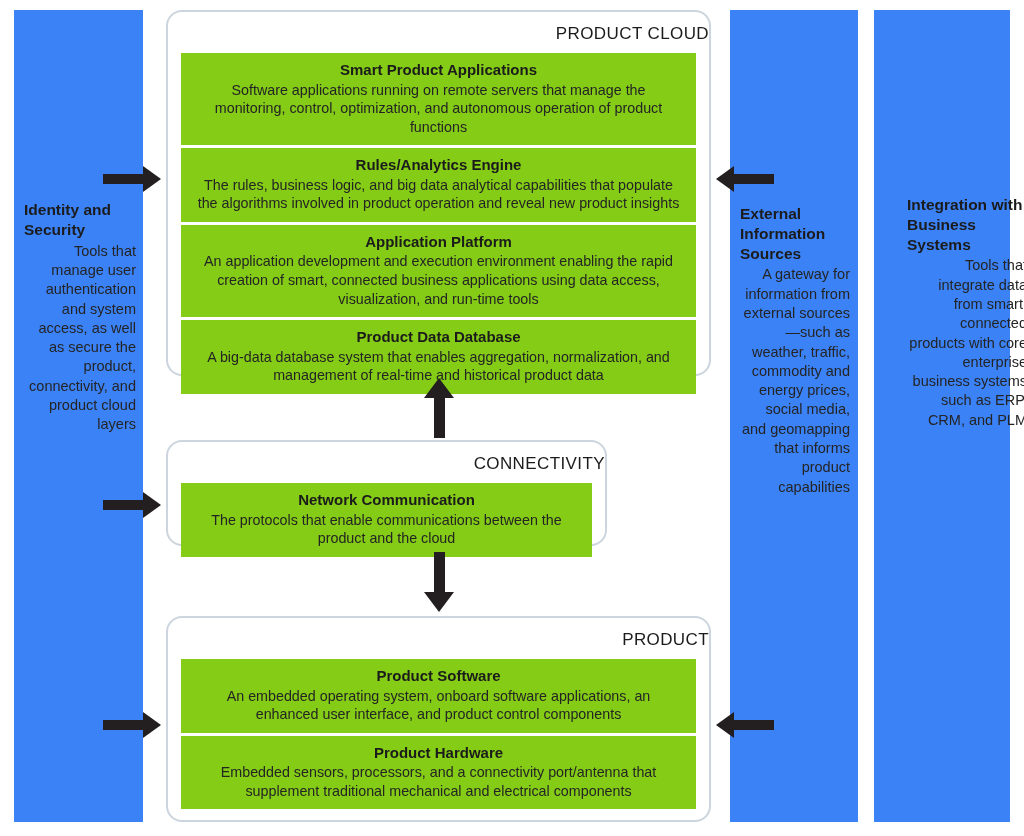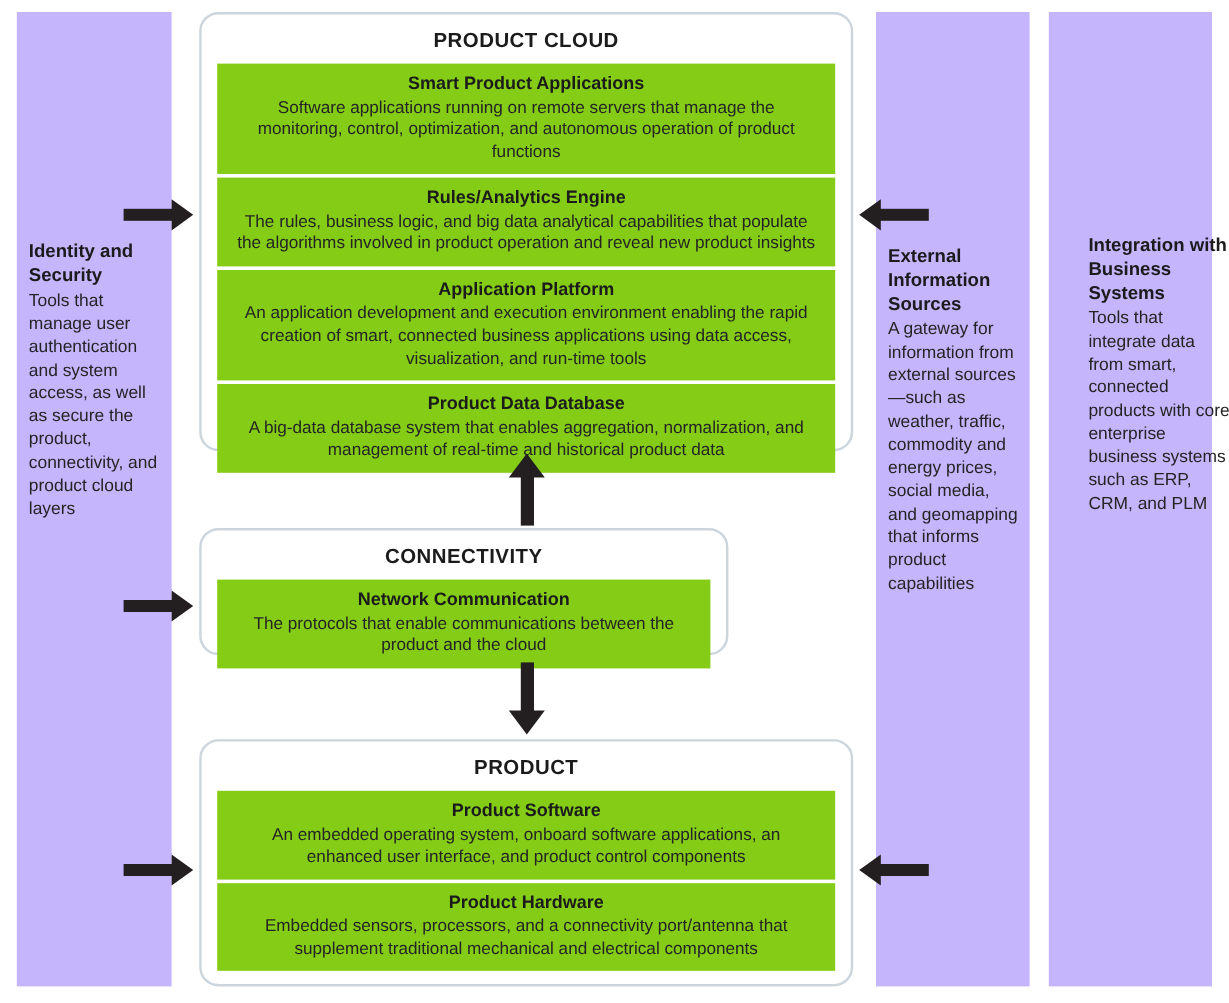--- a/index.html
+++ b/index.html
@@ -18,36 +18,37 @@
   #stage {
     position: absolute;
     left: 0; top: 0;
     width: 1024px;
     height: 836px;
   }
 
   
   .col {
     position: absolute;
-    background: #c4b5fd;
+    background: #3b82f6;
     box-sizing: border-box;
     padding: 0 10px;
   }
   .col-title {
     font-weight: bold;
     font-size: 15.5px;
     line-height: 1.28;
     color: #1b1b1b;
     margin: 0 0 2px 0;
   }
   .col-body {
     font-size: 14.5px;
     line-height: 1.33;
     color: #242424;
     margin: 0;
+    text-align: right;
   }
 
   #col-identity   { left: 14px;  top: 10px; width: 129px; height: 812px; }
   #col-external   { left: 730px; top: 10px; width: 128px; height: 812px; }
   #col-integration{ left: 874px; top: 10px; width: 136px; height: 812px; }
 
   #col-identity .inner    { position: absolute; left: 10px; top: 190px; width: 112px; }
   #col-external .inner    { position: absolute; left: 10px; top: 194px; width: 110px; }
   #col-integration .inner { position: absolute; left: 10px; top: 185px; width: 120px; margin-left: 23px; }
 
@@ -57,22 +58,22 @@
     background: #ffffff;
     border: 2px solid #ccd5dd;
     border-radius: 16px;
     box-sizing: border-box;
   }
   #sec-cloud        { left: 166px; top: 10px;  width: 545px; height: 366px; }
   #sec-connectivity { left: 166px; top: 440px; width: 441px; height: 106px; }
   #sec-product      { left: 166px; top: 616px; width: 545px; height: 206px; }
 
   .section-title {
-    text-align: center;
-    font-weight: bold;
+    text-align: right;
+    font-weight: normal;
     font-size: 17px;
     letter-spacing: 0.4px;
     color: #1b1b1b;
     margin: 0;
     padding: 12px 0 7px 0;
   }
 
   .panels {
     position: absolute;
     left: 13px;

